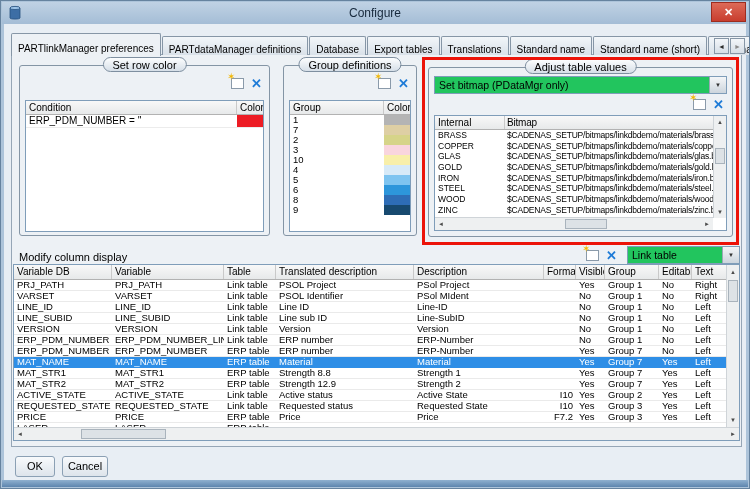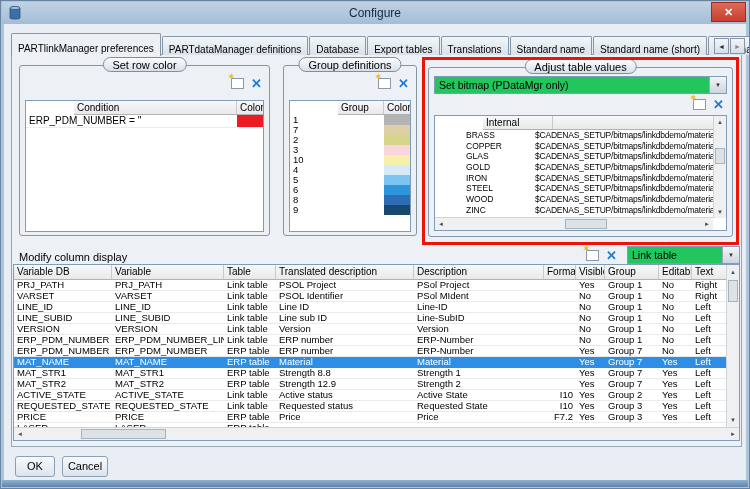--- a/index.html
+++ b/index.html
@@ -39,21 +39,21 @@
     border:1px solid #7e8fa0;border-radius:8px;white-space:nowrap;font-size:11px;z-index:2;}
   .tools{position:absolute;display:flex;gap:7px;align-items:center;}
 
   .icon-new{width:13px;height:11px;background:#fff;border:1px solid #8a9aaa;position:relative;}
   .icon-new .star{position:absolute;left:-5px;top:-7px;color:var(--star_gold);font-size:10px;line-height:10px;}
   .icon-x{color:var(--icon_blue);font-weight:bold;font-size:13px;line-height:11px;}
 
   
   .wtable{position:absolute;background:#fff;border:1px solid #7f9db9;overflow:hidden;}
   .thead{display:flex;background:linear-gradient(#f8f8f8,#e7e9ea);border-bottom:1px solid #b2b2b2;
-    font-size:10px;height:14px;line-height:13px;margin-left:48px;}
+    font-size:10px;height:14px;line-height:13px;}
   .th{padding:0 3px;border-right:1px solid #c9c9c9;overflow:hidden;white-space:nowrap;}
   .trow{display:flex;overflow:hidden;}
   .cell{overflow:hidden;white-space:nowrap;}
 
   
   .rc-box{left:18px;top:64px;width:251px;height:171px;}
   .rc-table{left:5px;top:34px;right:5px;height:132px;}
   .rc-row{height:13px;line-height:12px;font-size:10px;border-bottom:1px solid #ececec;}
   .col-flex{flex:1;padding:0 3px;}
   .col-color{width:26px;}
@@ -66,21 +66,21 @@
   
   .hl-rect{position:absolute;left:421px;top:56px;width:317px;height:188px;
     border:3px solid var(--highlight);z-index:5;pointer-events:none;}
   .adj-box{left:427px;top:66px;width:305px;height:170px;}
   .dd{position:absolute;background:#22c55e;border:1px solid #7f9db9;display:flex;height:18px;}
   .dd-text{flex:1;padding:2px 4px;white-space:nowrap;overflow:hidden;font-size:10.5px;}
   .dd-btn{width:17px;background:linear-gradient(#f4f6f8,#ccd5dd);border-left:1px solid #9aa8b5;
     text-align:center;font-size:6px;line-height:16px;color:#333;}
   .adj-dd{left:5px;top:8px;right:5px;}
   .adj-table{left:5px;top:47px;right:5px;bottom:5px;}
-  .adj-row{height:10.7px;line-height:10px;font-size:8.5px;padding-left:28px;}
+  .adj-row{height:10.7px;line-height:10px;font-size:8.5px;}
   .adj-int{width:70px;padding:0 3px;}
   .adj-bmp{flex:1;padding:0 2px;letter-spacing:-0.2px;}
 
   
   .vscroll{position:absolute;width:13px;background:#eef0f1;border-left:1px solid #cfd4d8;}
   .hscroll{position:absolute;height:13px;background:#eef0f1;border-top:1px solid #cfd4d8;display:flex;align-items:center;}
   .sarrow{width:12px;height:12px;font-size:6px;line-height:12px;text-align:center;color:#4a4a4a;flex:0 0 12px;}
   .vthumb,.hthumb{background:#dde2e6;border:1px solid #a9b3bc;position:absolute;}
   .vscroll .sarrow{position:absolute;left:0;}
   .vthumb{left:1px;right:1px;}
@@ -273,20 +273,21 @@
     </div>
     <div class="tools" style="top:31px;right:8px;">
       <div class="icon-new">
         <span class="star">✶</span>
       </div>
       <div class="icon-x">✕</div>
     </div>
     <div class="wtable adj-table">
       <div class="thead" style="margin-right:13px;">
         <div class="th adj-int">Internal</div>
+        <div class="th adj-bmp" style="border-right:none;">Bitmap</div>
       </div>
       <div style="margin-right:13px;">
 
           <div class="trow adj-row">
             <div class="cell adj-int">BRASS</div>
             <div class="cell adj-bmp">$CADENAS_SETUP/bitmaps/linkdbdemo/materials/brass.bmp</div>
           </div>
 
           <div class="trow adj-row">
             <div class="cell adj-int">COPPER</div>

